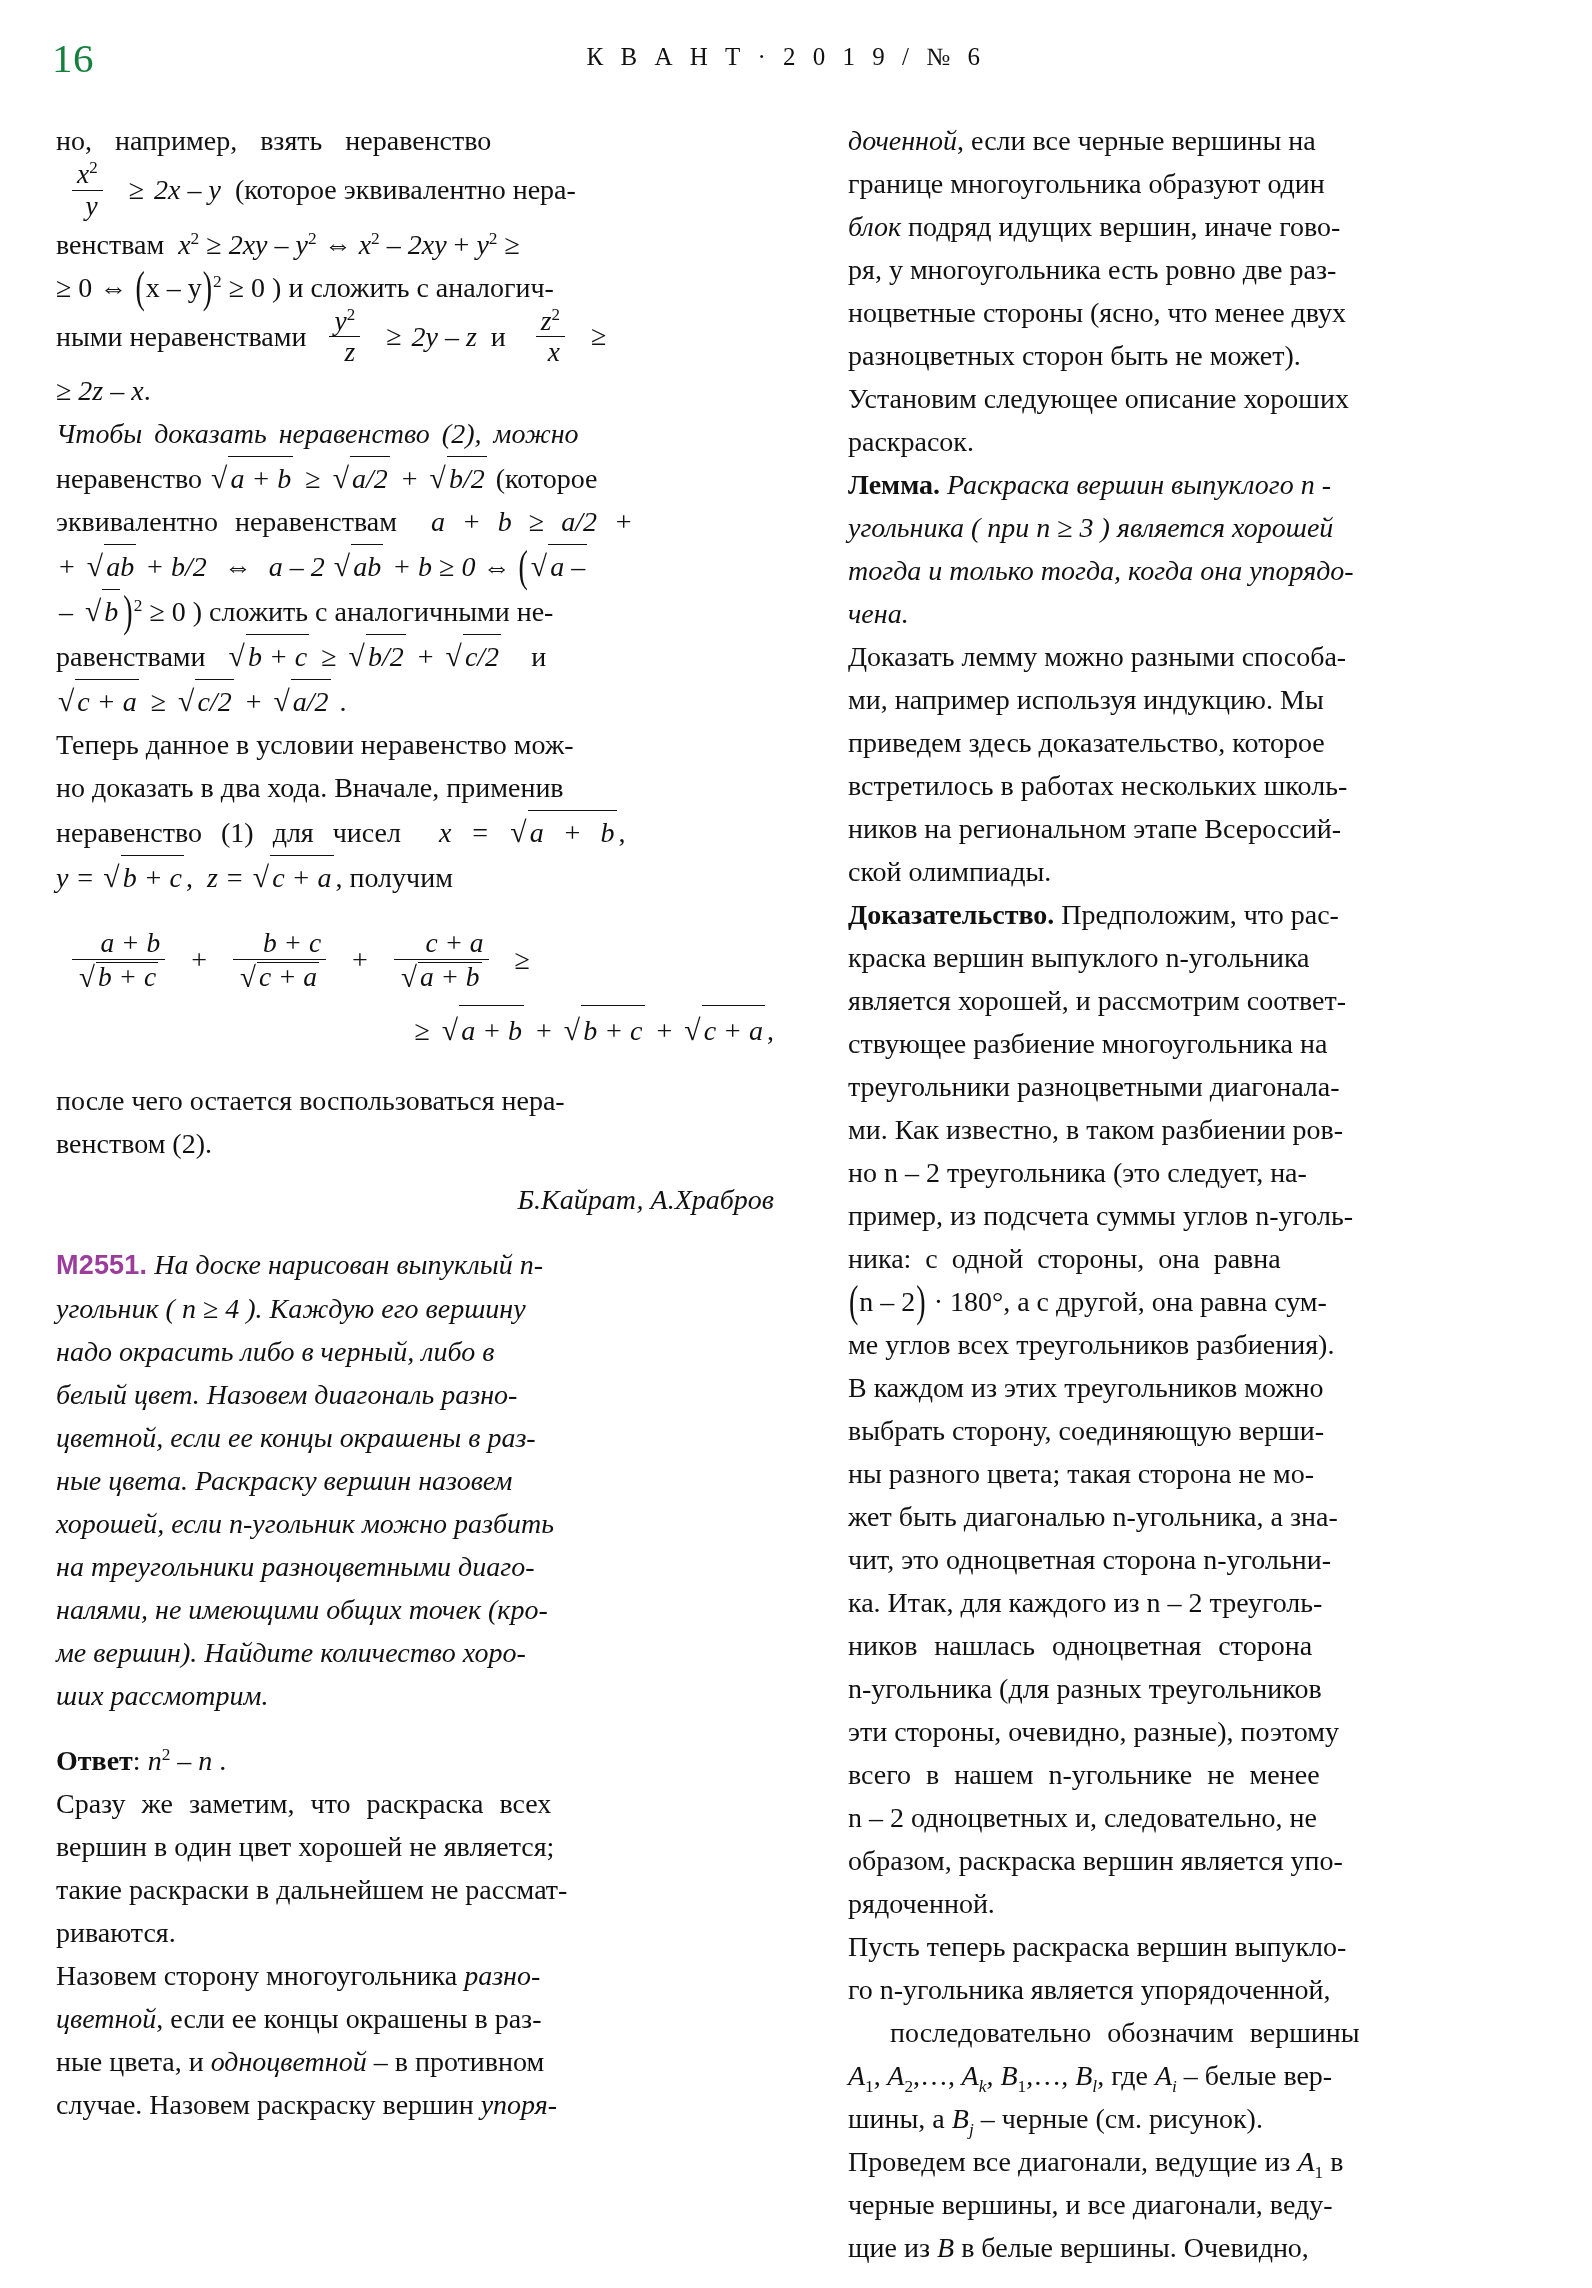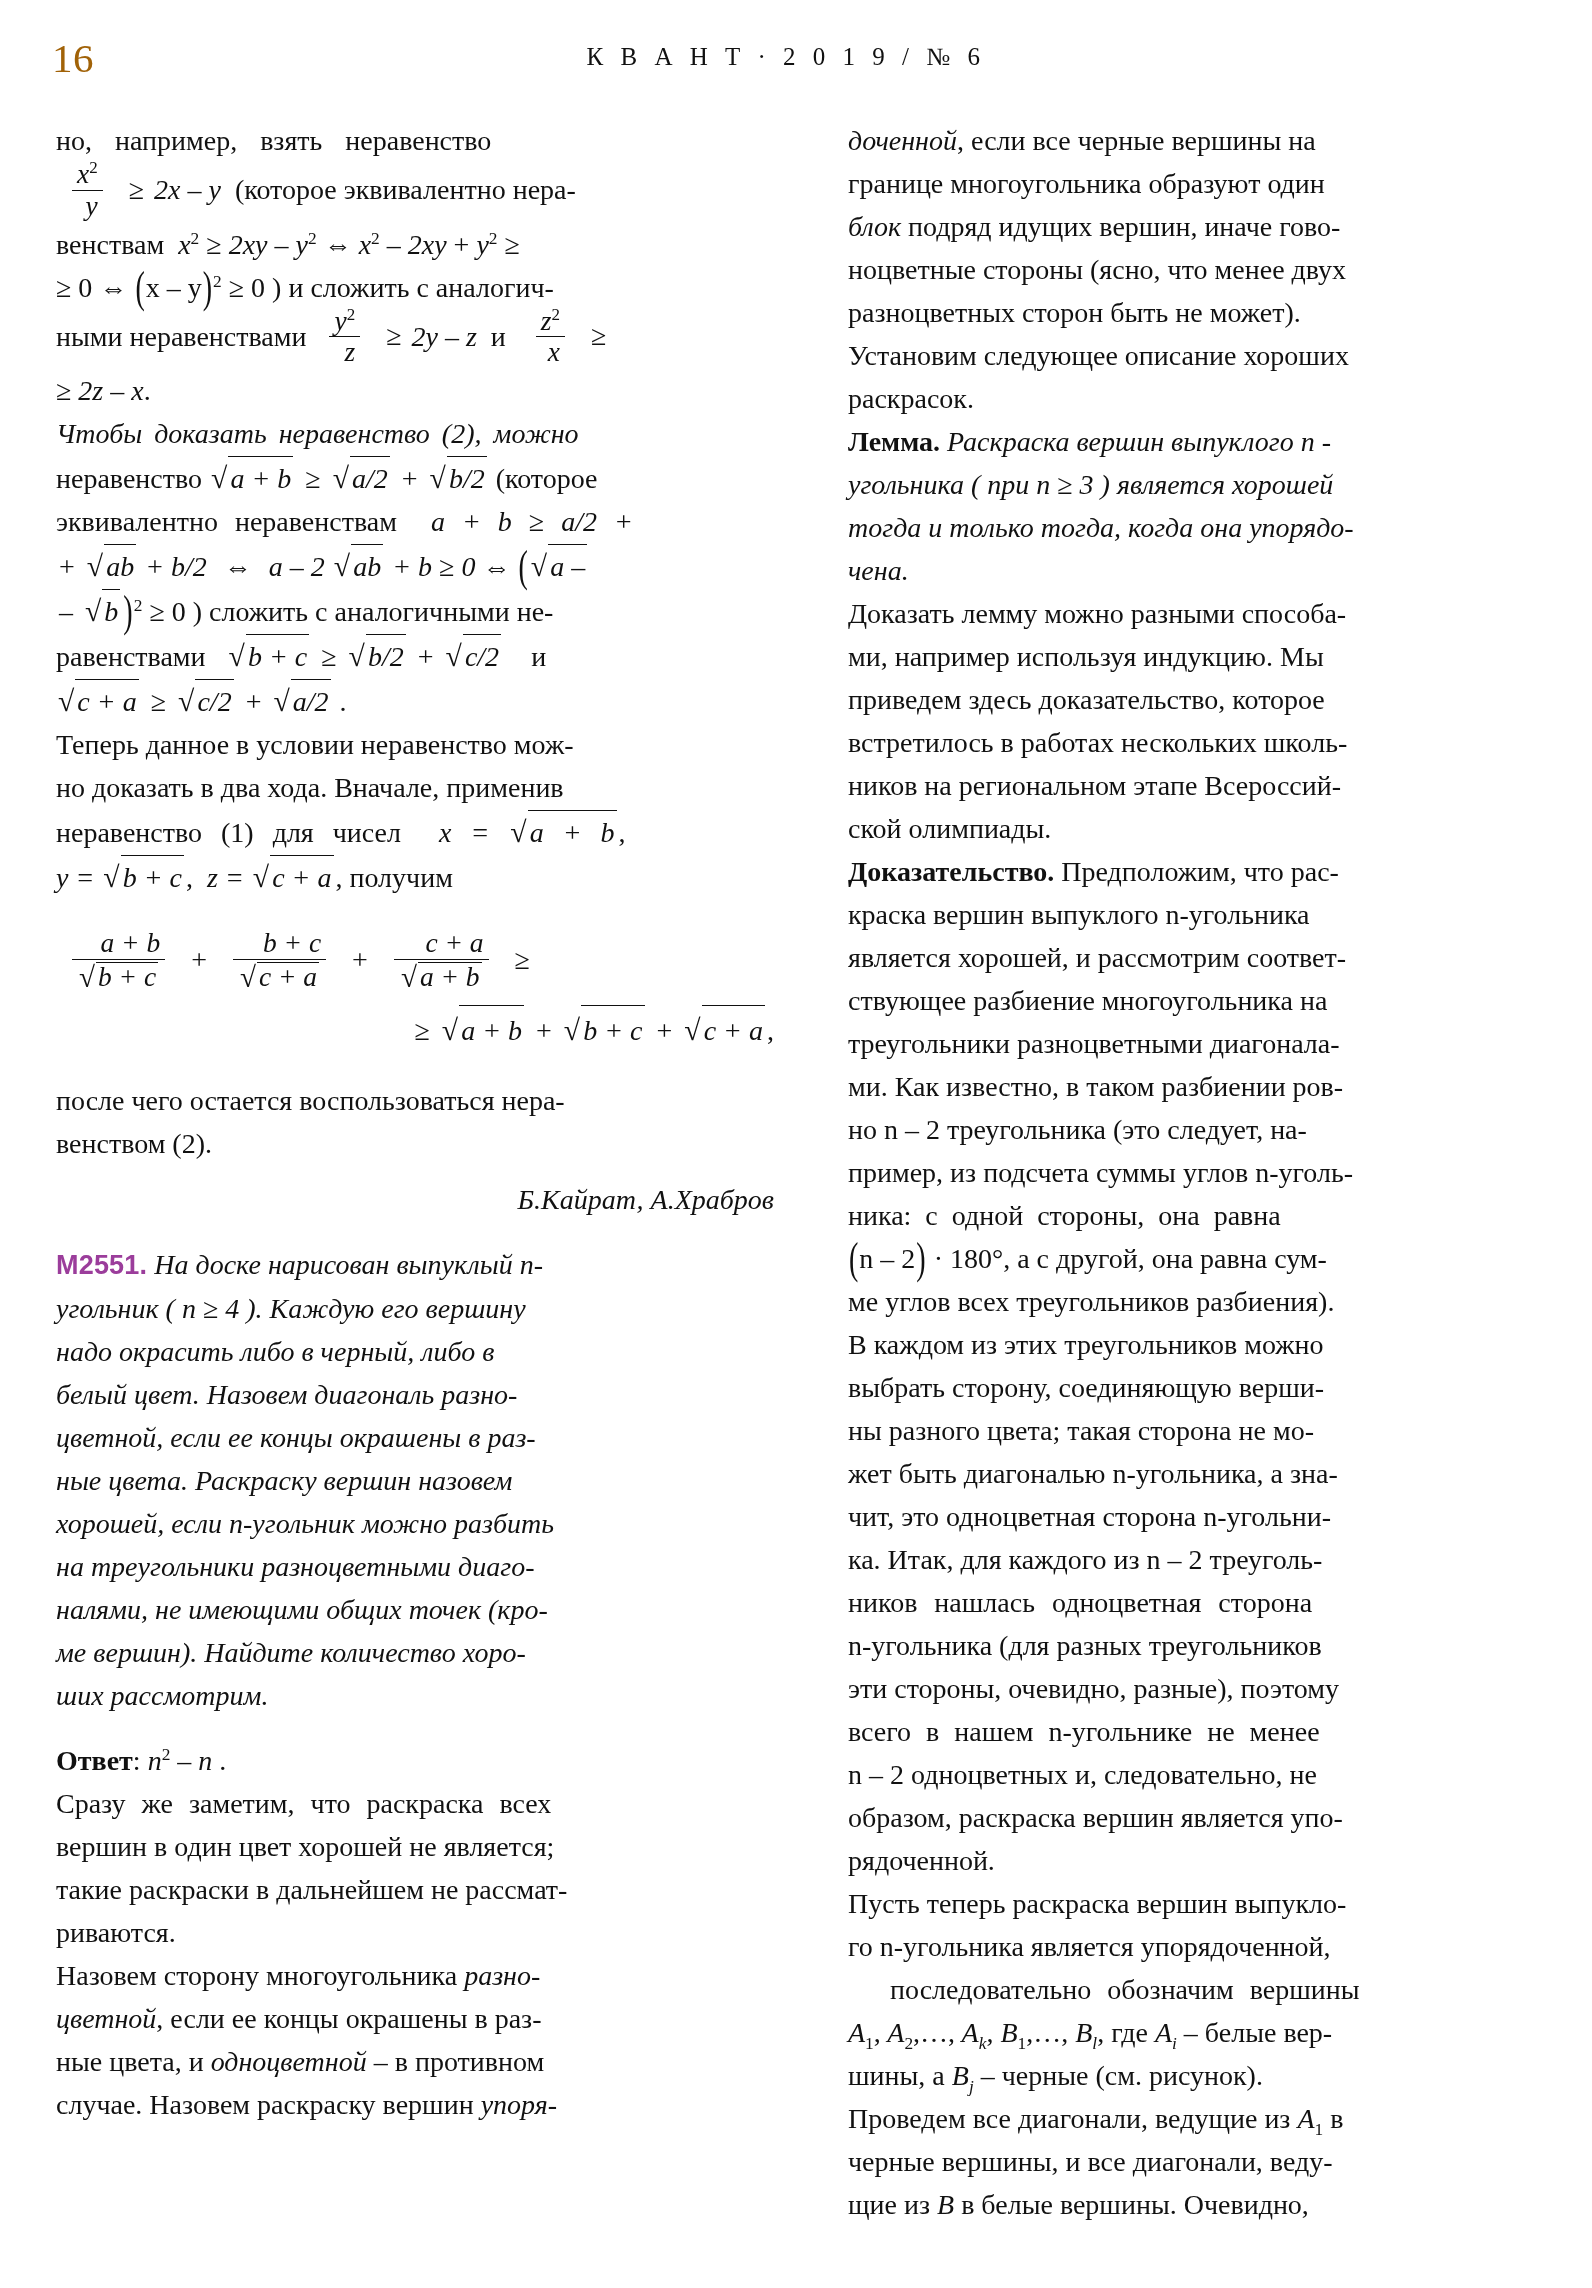--- a/index.html
+++ b/index.html
@@ -29,21 +29,21 @@
     width: 1592px;
     height: 52px;
   }
   .folio {
     position: absolute;
     left: 52px;
     top: 0;
     font-size: 41px;
     line-height: 48px;
     letter-spacing: 0.5px;
-    color: #a16207;
+    color: #15803d;
   }
   .running-head {
     position: absolute;
     left: 0;
     top: 6px;
     width: 1572px;
     text-align: center;
     font-size: 25px;
     line-height: 34px;
     letter-spacing: 5.5px;
@@ -395,20 +395,21 @@
 
   <div class="col col-right">
 
     <p class="para just">
       <span class="it">доченной</span><span>, если все черные вершины на</span>
     </p>
     <p class="para just">границе многоугольника образуют один</p>
     <p class="para just">
       <span class="it">блок</span><span> подряд идущих вершин, иначе гово-</span>
     </p>
+    <p class="para just">ря, у многоугольника есть ровно две раз-</p>
     <p class="para just">ноцветные стороны (ясно, что менее двух</p>
     <p class="para just">разноцветных сторон быть не может).</p>
     <p class="para just">Установим следующее описание хороших</p>
     <p class="para">раскрасок.</p>
 
     <div>
       <p class="para just">
         <span class="bd">Лемма.</span><span class="it"> Раскраска вершин выпуклого n -</span>
       </p>
       <p class="para just it">угольника ( при n ≥ 3 ) является хорошей</p>

